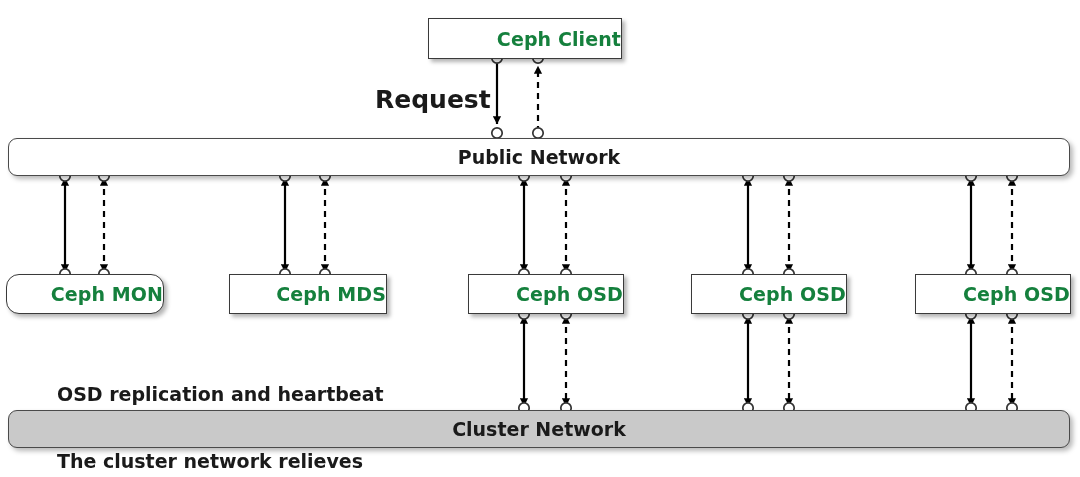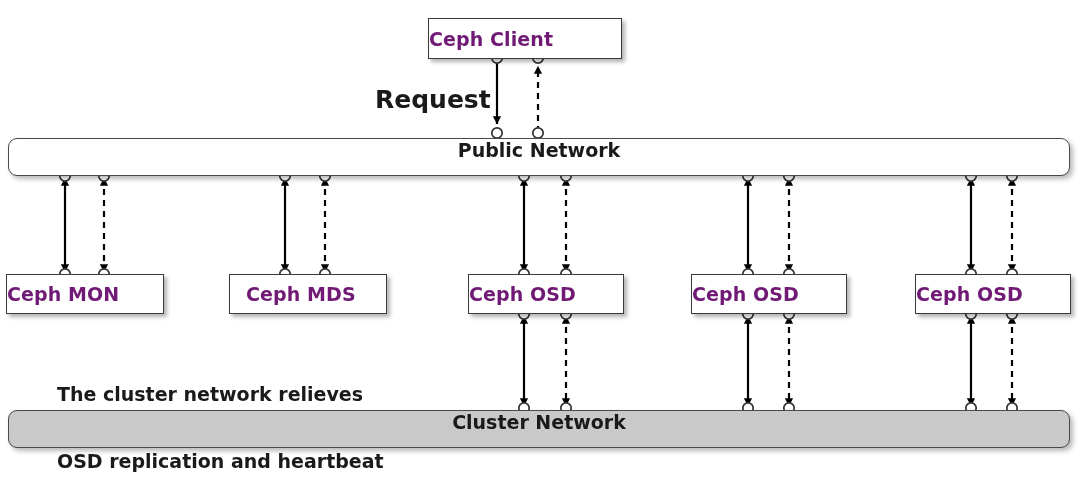--- a/index.html
+++ b/index.html
@@ -26,35 +26,35 @@
     height: 477px;
   }
   .node-box {
     position: absolute;
     box-sizing: border-box;
     background: #ffffff;
     border: 1.6px solid #3a3a3a;
     box-shadow: 3px 3px 4px rgba(0,0,0,0.30);
     display: flex;
     align-items: center;
-    justify-content: flex-start;
+    justify-content: flex-end;
     font-size: 19px;
     font-weight: bold;
-    color: #701a75;
+    color: #15803d;
     letter-spacing: 0.1px;
     white-space: nowrap;
   }
   .network-bar {
     position: absolute;
     box-sizing: border-box;
     border: 1.8px solid #4a4a4a;
     border-radius: 9px;
     box-shadow: 3px 3px 5px rgba(0,0,0,0.28);
     display: flex;
-    align-items: flex-start;
+    align-items: center;
     justify-content: center;
     font-size: 19px;
     font-weight: bold;
     color: #1a1a1a;
     white-space: nowrap;
   }
   .network-bar.public {
     background: #ffffff;
   }
   .network-bar.cluster {
@@ -209,43 +209,43 @@
     <span>Ceph Client</span>
   </div>
 
   <div class="edge-label" style="left:375px; top:85px;">Request</div>
 
 
   <div class="network-bar public" style="left:8px; top:138px; width:1062px; height:38px;">
     <span>Public Network</span>
   </div>
 
-  <div class="node-box" style="left:6px; top:274px; width:158px; height:40px;">
+  <div class="node-box" style="left:6px; top:274px; width:158px; height:40px;border-radius:13px;">
     <span>Ceph MON</span>
   </div>
 
   <div class="node-box" style="left:229px; top:274px; width:158px; height:40px;padding-left:16px;">
     <span>Ceph MDS</span>
   </div>
 
   <div class="node-box" style="left:468px; top:274px; width:156px; height:40px;">
     <span>Ceph OSD</span>
   </div>
 
   <div class="node-box" style="left:691px; top:274px; width:156px; height:40px;">
     <span>Ceph OSD</span>
   </div>
 
   <div class="node-box" style="left:915px; top:274px; width:156px; height:40px;">
     <span>Ceph OSD</span>
   </div>
 
   <div class="note-text" style="left:57px; top:338px;">
+    <div>OSD replication and heartbeat</div>
     <div>The cluster network relieves</div>
-    <div>OSD replication and heartbeat</div>
     
   </div>
 
   <div class="network-bar cluster" style="left:8px; top:410px; width:1062px; height:38px;">
     <span>Cluster Network</span>
   </div>
 
 </div>
 
 </body></html>

